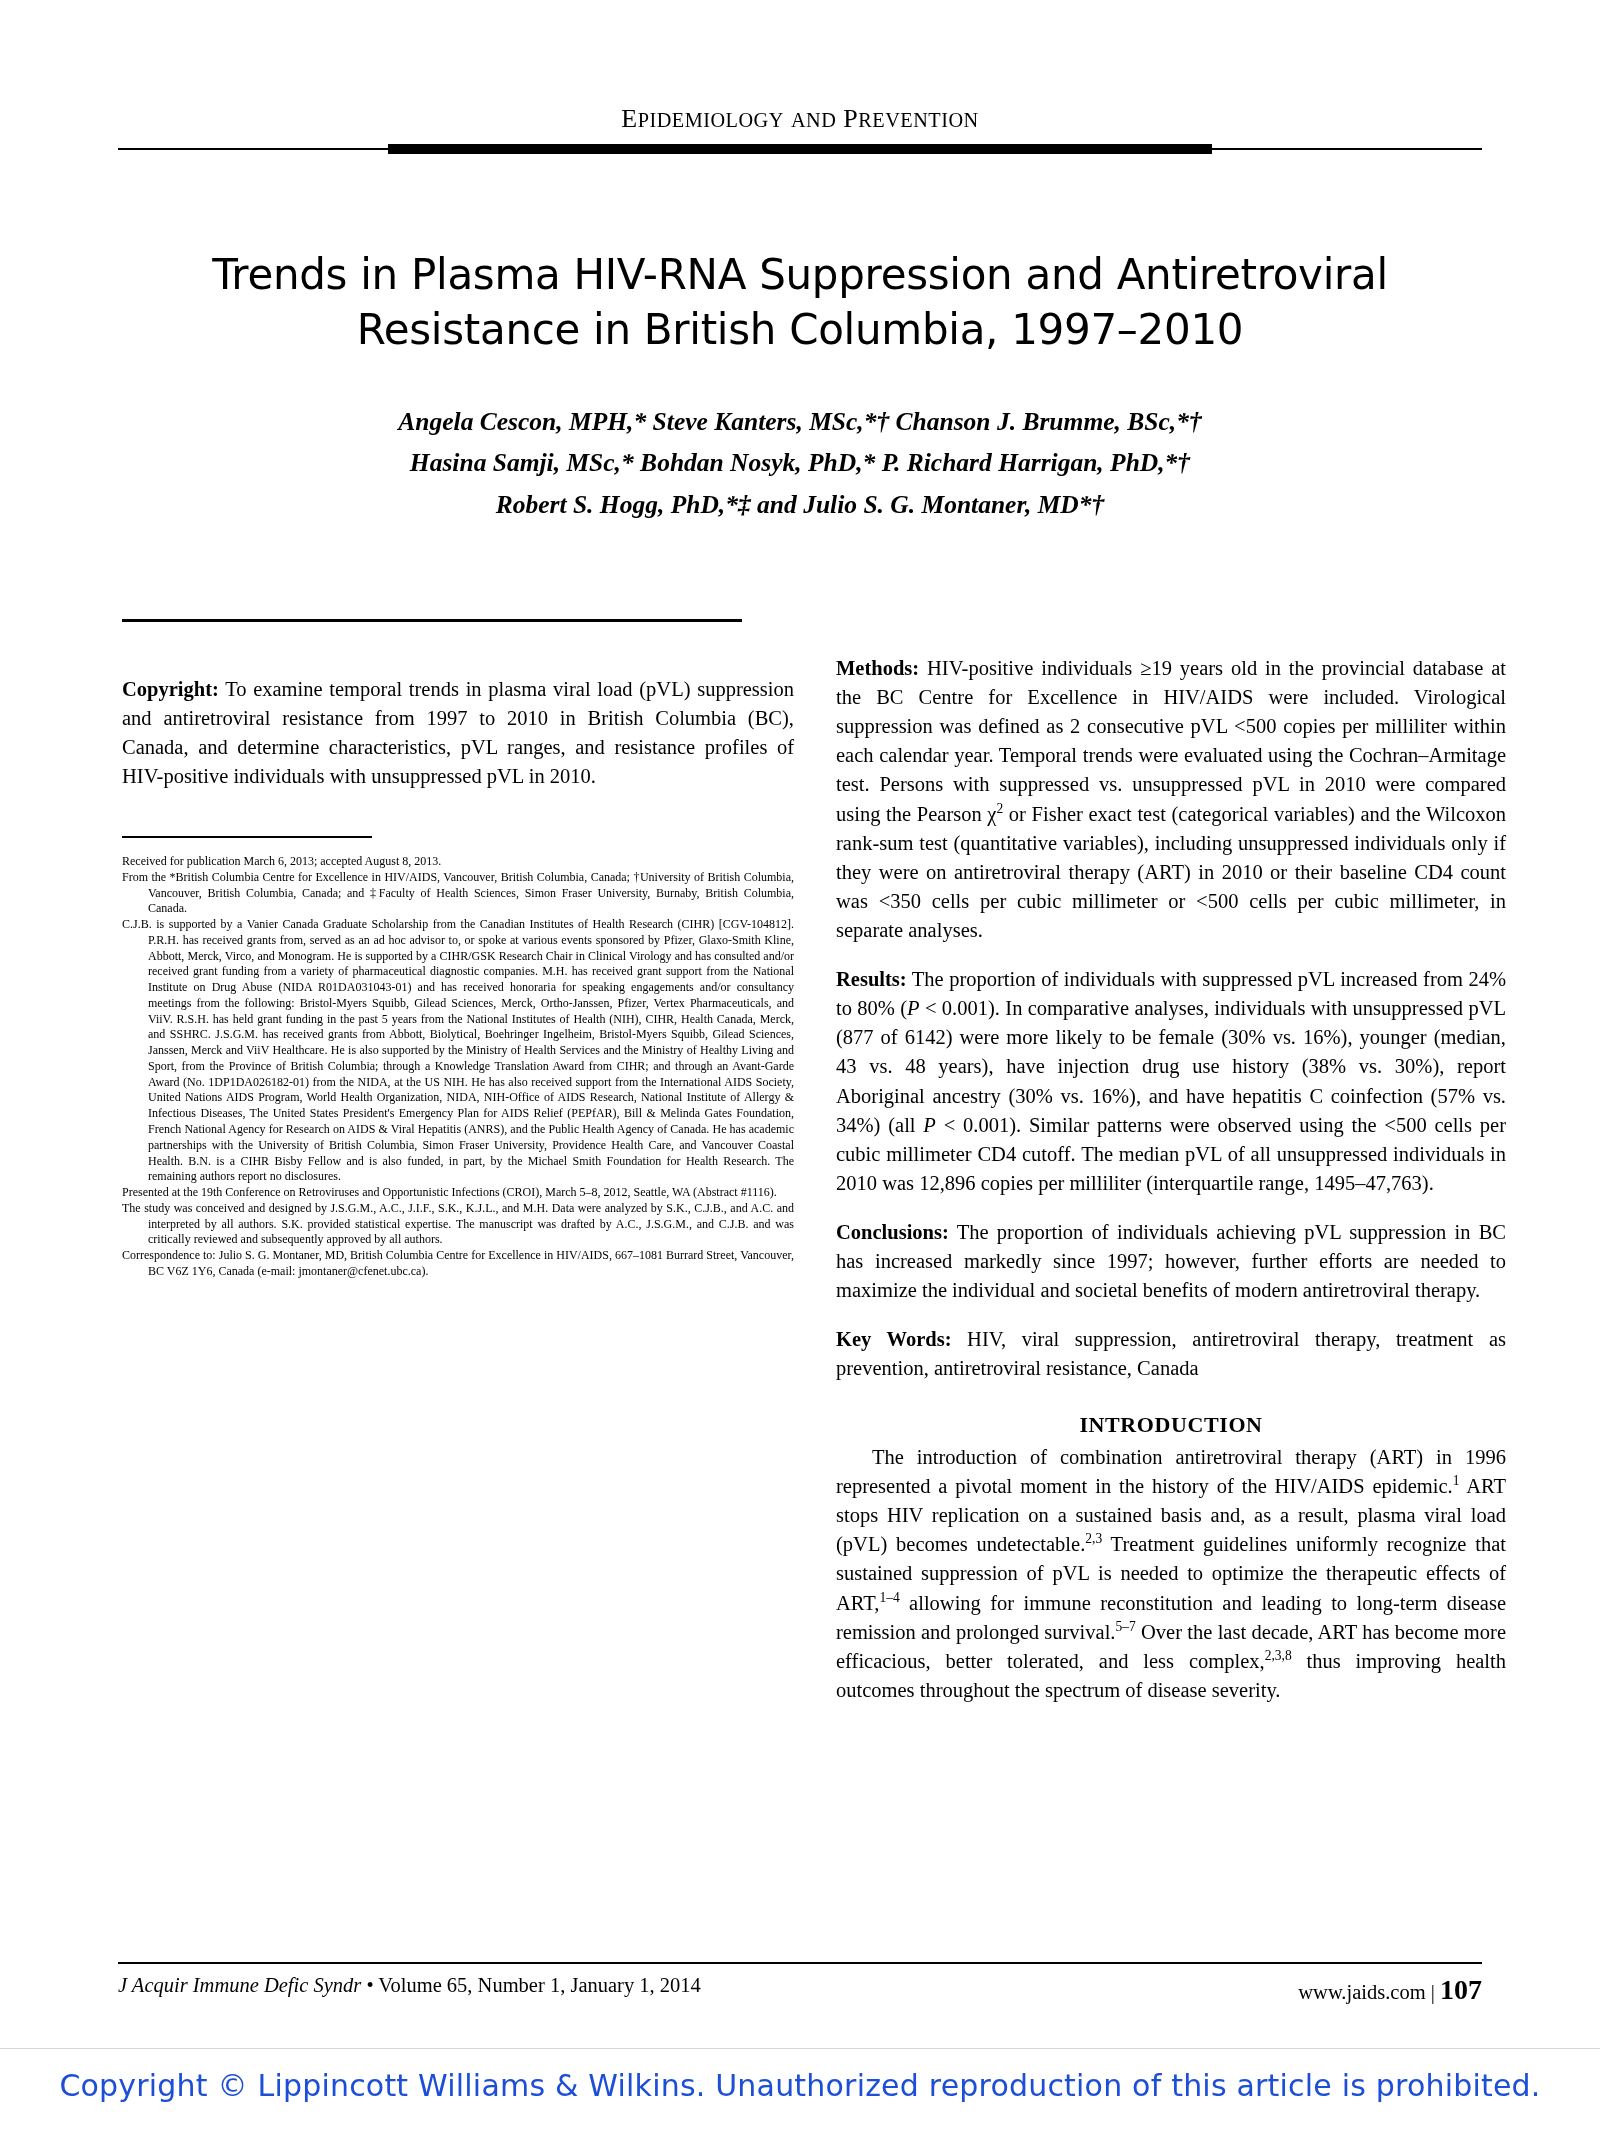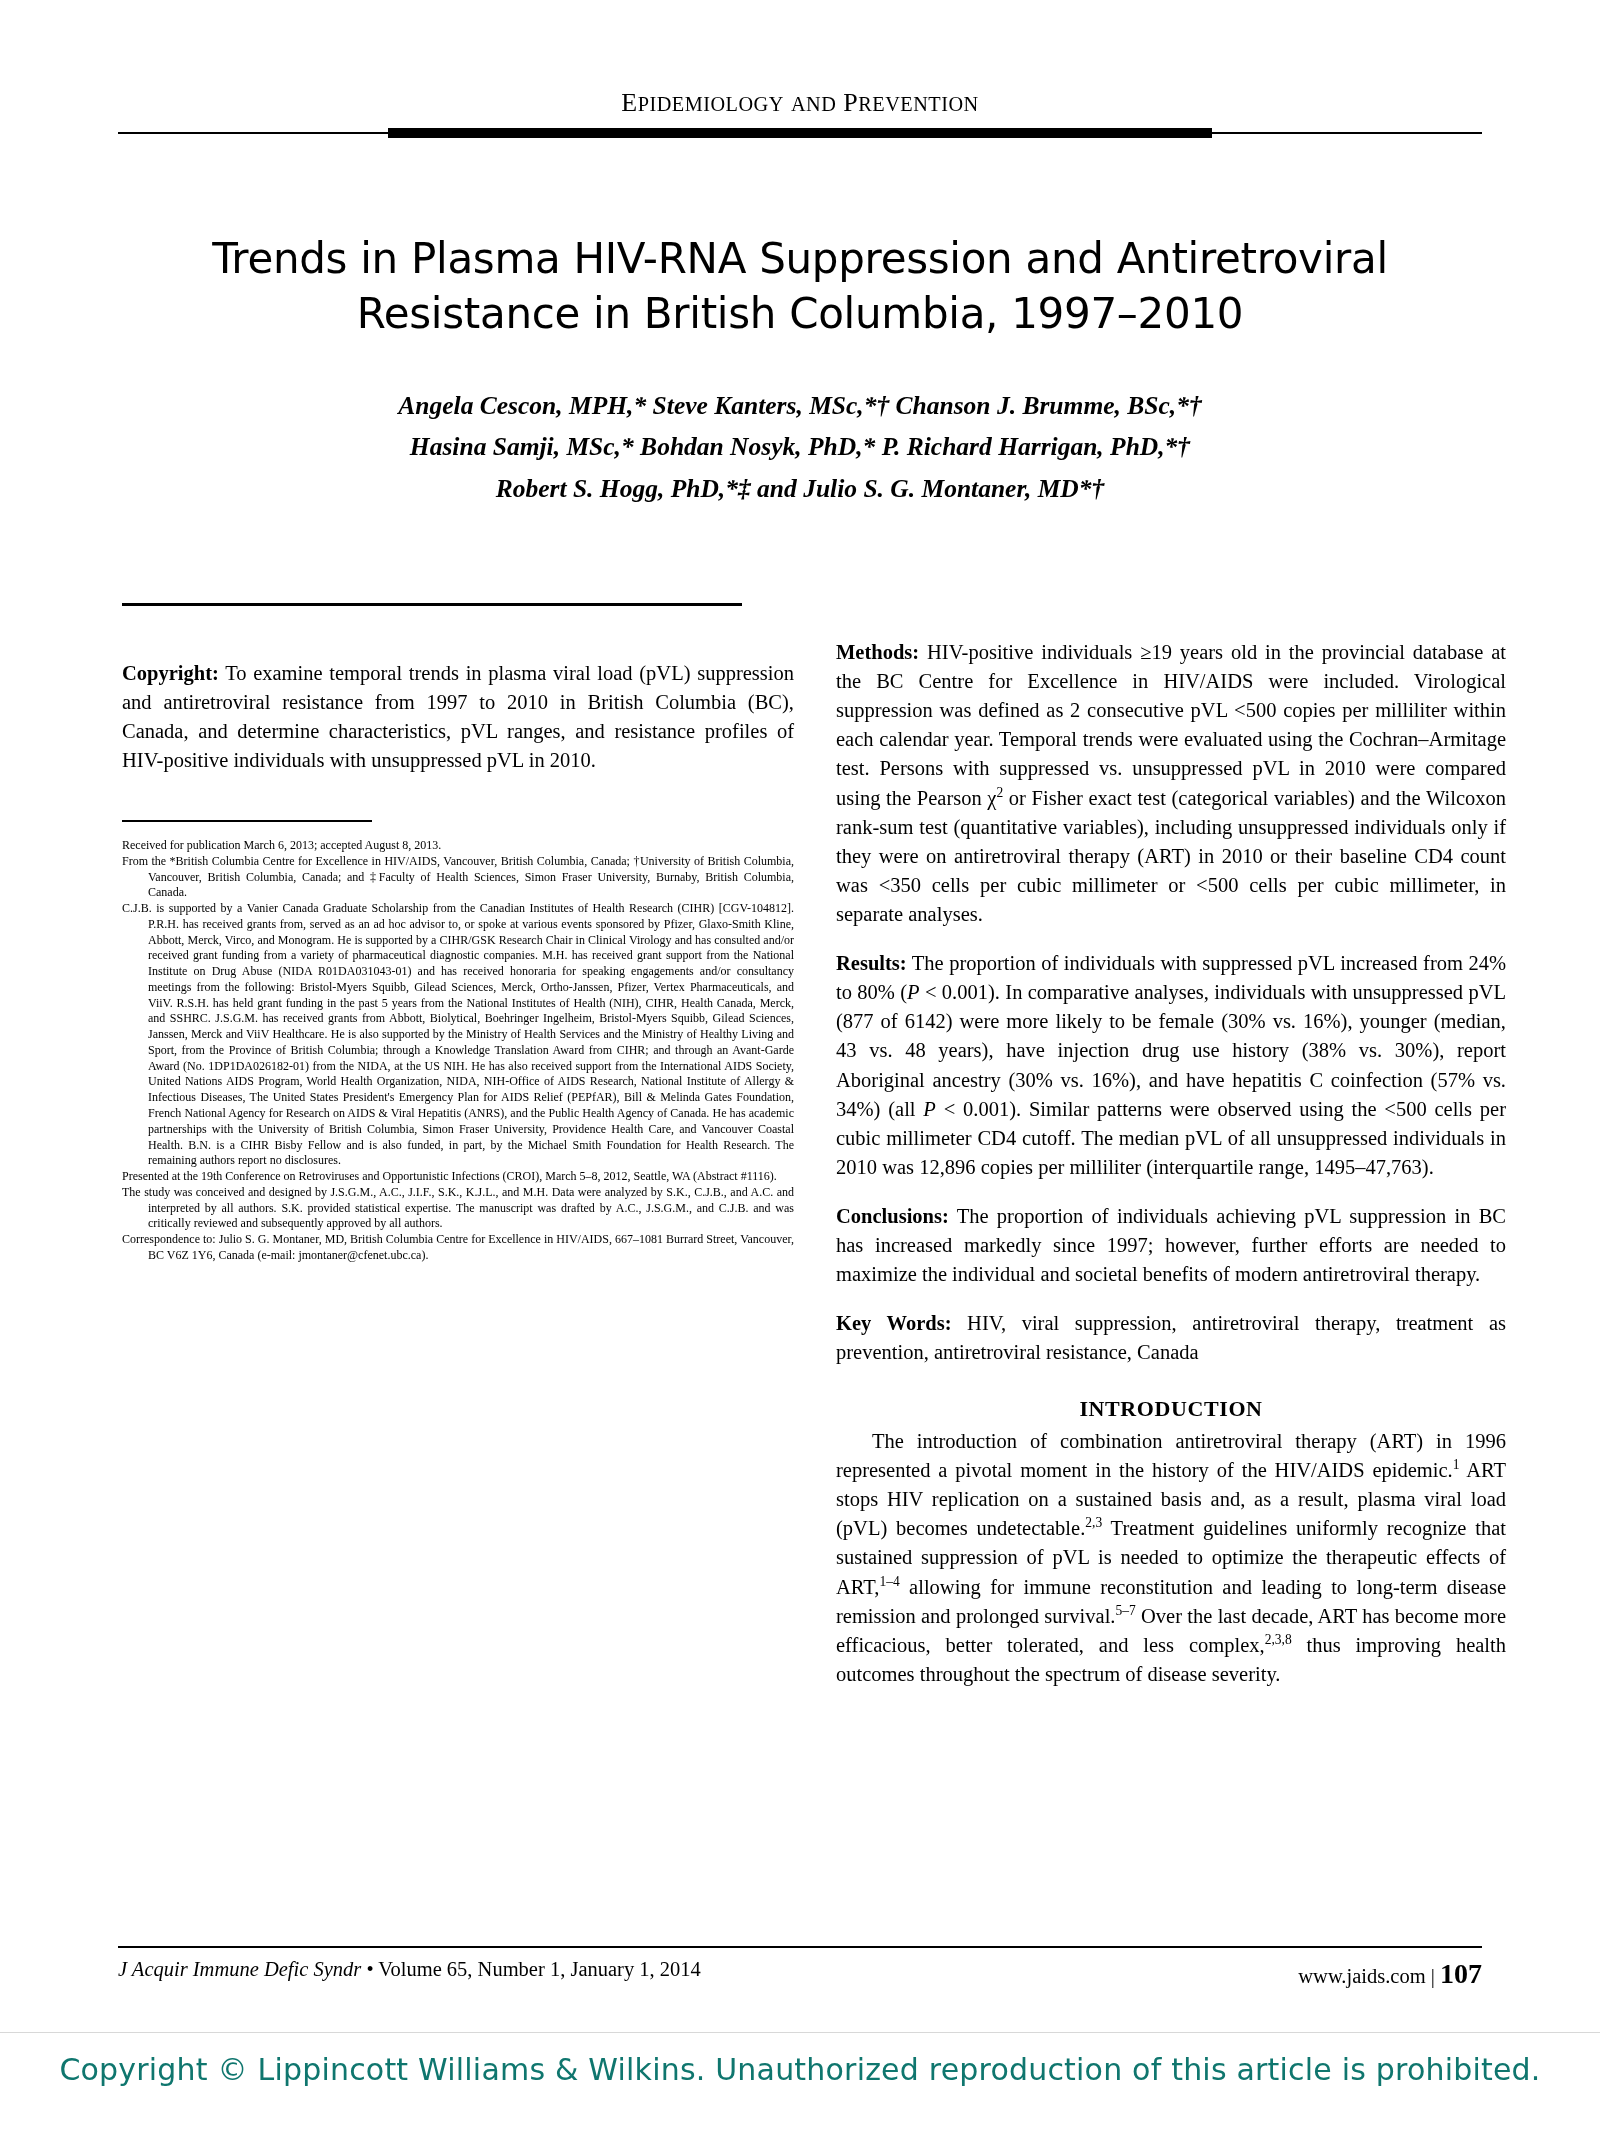--- a/index.html
+++ b/index.html
@@ -10,21 +10,21 @@
   body {
     width: 1600px;
     height: 2133px;
     position: relative;
     font-family: "Liberation Serif", serif;
     color: #000000;
     overflow: hidden;
   }
   .page {
     position: absolute;
-    left: 0; top: 0;
+    left: 0; top: 16px;
     width: 1600px;
     height: 1518px;
     background: #ffffff;
   }
   
   .running-head {
     position: absolute;
     left: 0; right: 0;
     top: 88px;
     text-align: center;
@@ -201,21 +201,21 @@
     background: #ffffff;
     border-top: 1px solid #d8d8d8;
   }
   .copyright-text {
     position: absolute;
     left: 0; right: 0;
     top: 2052px;
     text-align: center;
     font-family: "DejaVu Sans", sans-serif;
     font-size: 30px;
-    color: #0f766e;
+    color: #1d4ed8;
     letter-spacing: 0.2px;
   }
 </style>
 </head>
 <body>
 
 <div class="page">
 
   <div class="running-head">
     <span>E<span style="font-size:0.78em">PIDEMIOLOGY</span>&nbsp;<span style="font-size:0.78em">AND</span>&nbsp;P<span style="font-size:0.78em">REVENTION</span></span>

